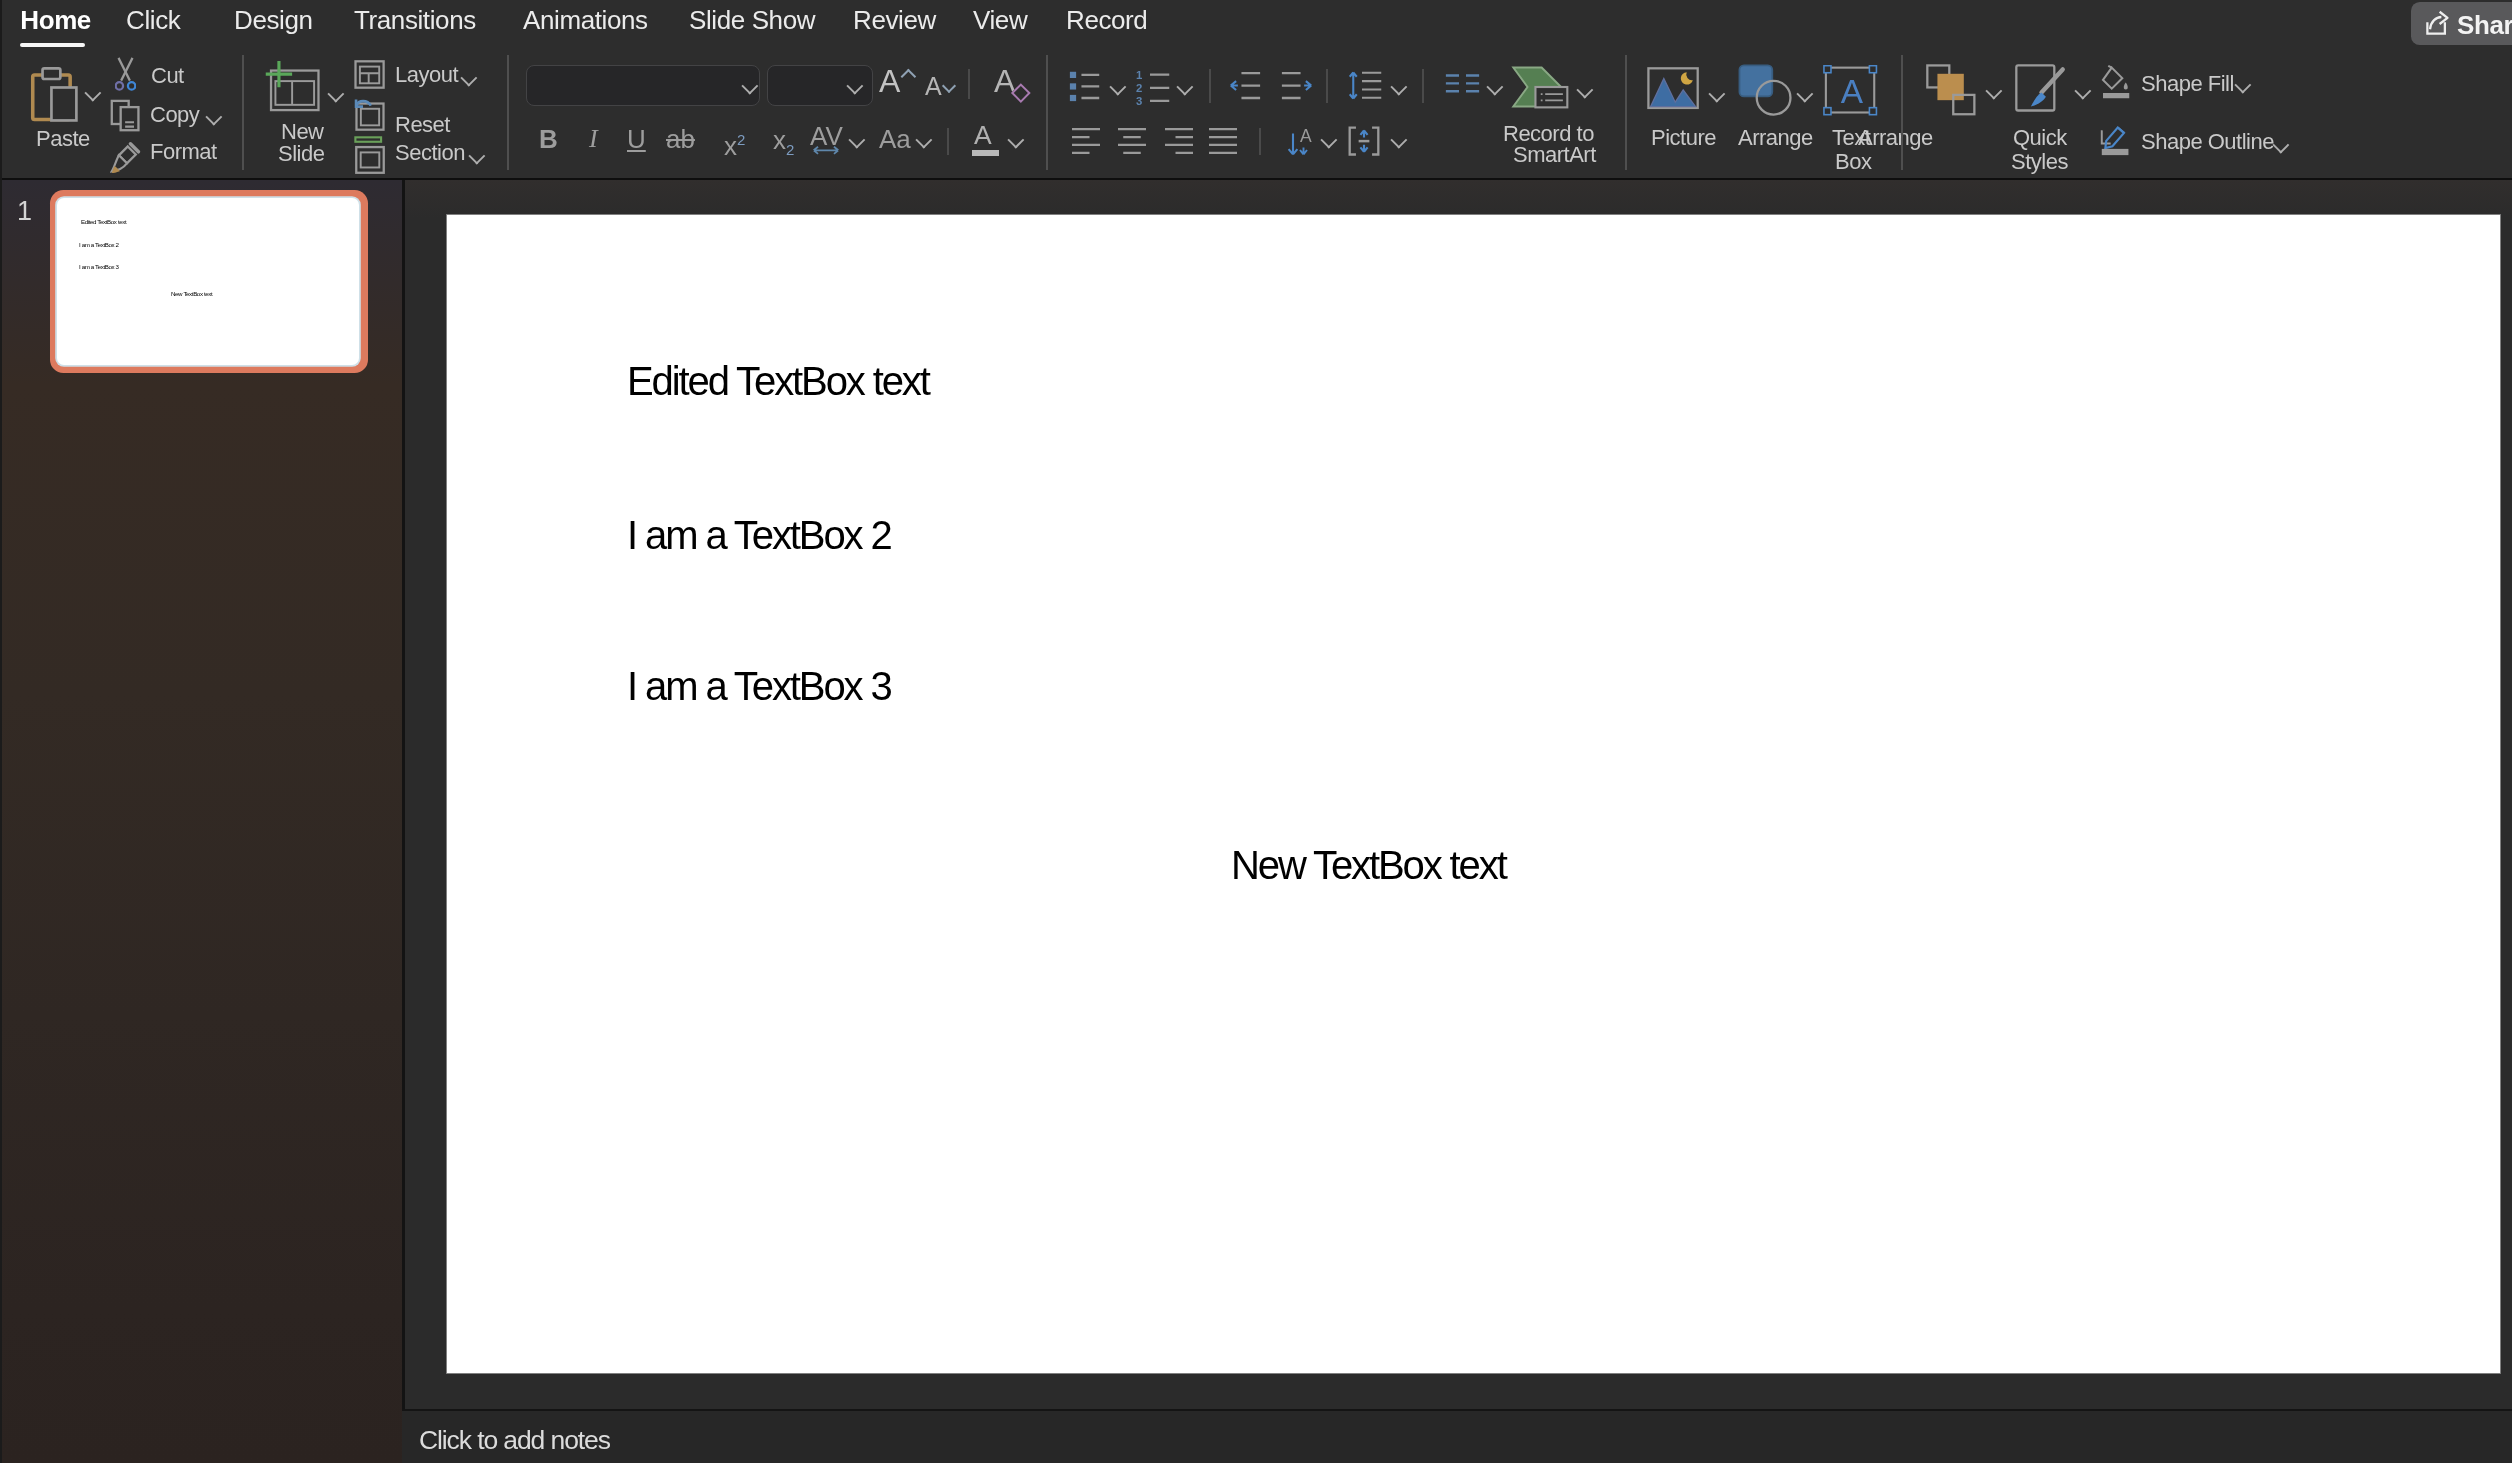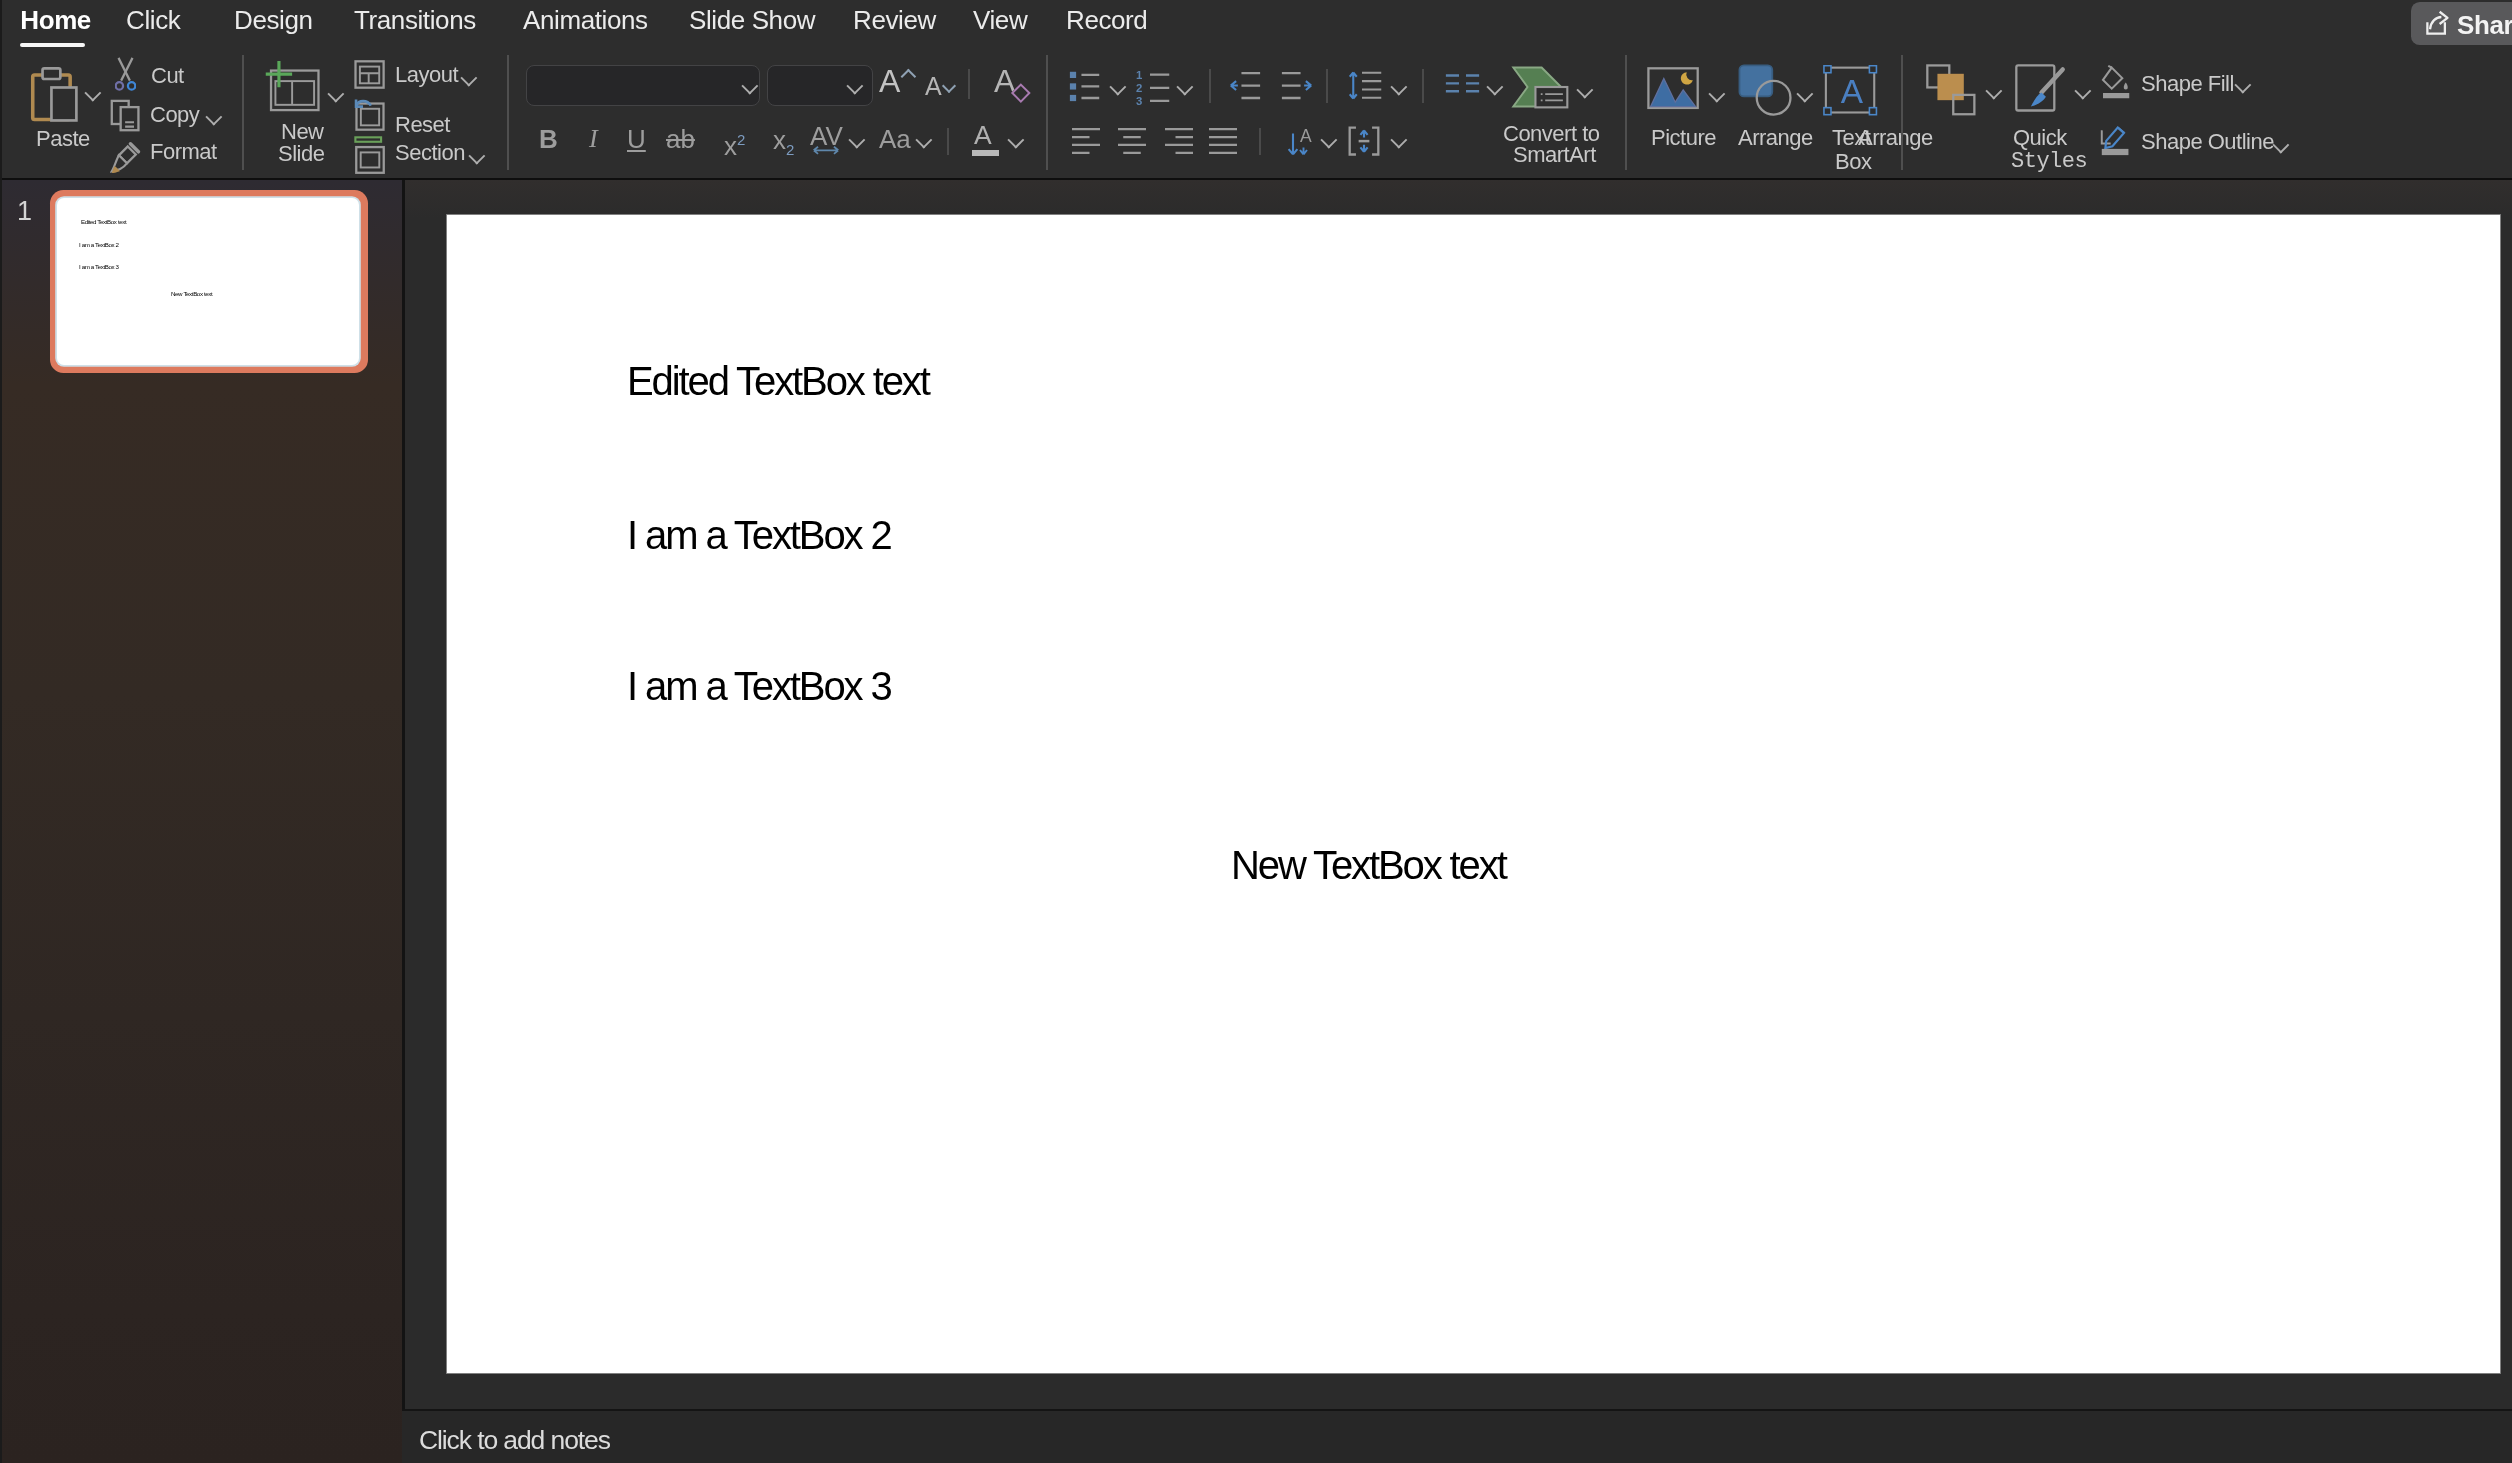--- a/index.html
+++ b/index.html
@@ -206,21 +206,21 @@
     <path d="M19 14 v-8 M19 6 l-4 5 M19 6 l4 5 M19 22 v8 M19 30 l-4 -5 M19 30 l4 -5" stroke="#4a86c8" stroke-width="2.4" fill="none"></path>
   </svg>
   <div class="cv" style="left:1393px;top:134px;"></div>
 
   <svg class="abs" style="left:1508px;top:62px;" width="85" height="50" viewBox="0 0 96 56" fill="none">
     <path d="M6 6 h32 l22 22 -22 22 h-32 l16 -22 z" fill="#557f52" stroke="#89a884" stroke-width="2.2"></path>
     <rect x="31" y="28" width="36" height="23" stroke="#9a9a9a" stroke-width="2.4" fill="#2d2d2d"></rect>
     <path d="M37 36 h2 M42 36 h20 M37 43 h2 M42 43 h20" stroke="#9a9a9a" stroke-width="2"></path>
   </svg>
   <div class="cv" style="left:1579px;top:84px;"></div>
-  <span class="lbl" style="left:1503px;top:121px;">Convert to</span>
+  <span class="lbl" style="left:1503px;top:121px;">Record to</span>
   <span class="lbl" style="left:1513px;top:142px;">SmartArt</span>
 
   <div class="sepv" style="left:1625px;top:55px;height:115px;"></div>
 
   <svg class="abs" style="left:1647px;top:67px;" width="53" height="44" viewBox="0 0 60 50" fill="none">
     <rect x="1.5" y="1.5" width="56" height="45" stroke="#9a9a9a" stroke-width="2.6"></rect>
     <path d="M4 45 L19 13 L32 40 L41 26 L55 45 z" fill="#3e6da3" stroke="#5f6f9e" stroke-width="1.5"></path>
     <path d="M45 6 a7 7 0 1 0 7 9 a6.5 6.5 0 0 1 -7 -9 z" fill="#cfa543"></path>
   </svg>
   <div class="cv" style="left:1711px;top:88px;"></div>
@@ -252,21 +252,21 @@
   <div class="cv" style="left:1988px;top:85px;"></div>
   <span class="lbl" style="left:1858px;top:125px;">Arrange</span>
 
   <svg class="abs" style="left:2015px;top:64px;" width="53" height="55" viewBox="0 0 60 62" fill="none">
     <rect x="1.5" y="1.5" width="43" height="51" rx="2" stroke="#9a9a9a" stroke-width="2.6" fill="none"></rect>
     <path d="M54 6 L30 32" stroke="#9a9a9a" stroke-width="5" stroke-linecap="round"></path>
     <path d="M30 32 c-4 2 -8 8 -12 16 8 -2 14 -6 17 -11 z" fill="#4a86c8"></path>
   </svg>
   <div class="cv" style="left:2077px;top:85px;"></div>
   <span class="lbl" style="left:2013px;top:125px;">Quick</span>
-  <span class="lbl" style="left:2011px;top:149px;font-family:Liberation Mono, monospace;">Styles</span>
+  <span class="lbl" style="left:2011px;top:149px;">Styles</span>
 
   <svg class="abs" style="left:2101px;top:65px;" width="32" height="35" viewBox="0 0 36 40" fill="none">
     <path d="M12 3 l12 12 -12 12 -10 -10 z" stroke="#9a9a9a" stroke-width="2.4" fill="none"></path>
     <path d="M12 3 l-4 -2" stroke="#9a9a9a" stroke-width="2.4"></path>
     <path d="M28 20 c3 4 3 8 0 8 -3 0 -3 -4 0 -8z" fill="#9a9a9a"></path>
     <rect x="2" y="32" width="30" height="6" fill="#9a9a9a"></rect>
   </svg>
   <span class="lbl" style="left:2141px;top:71px;">Shape Fill</span>
   <div class="cv" style="left:2237px;top:79px;"></div>
 

